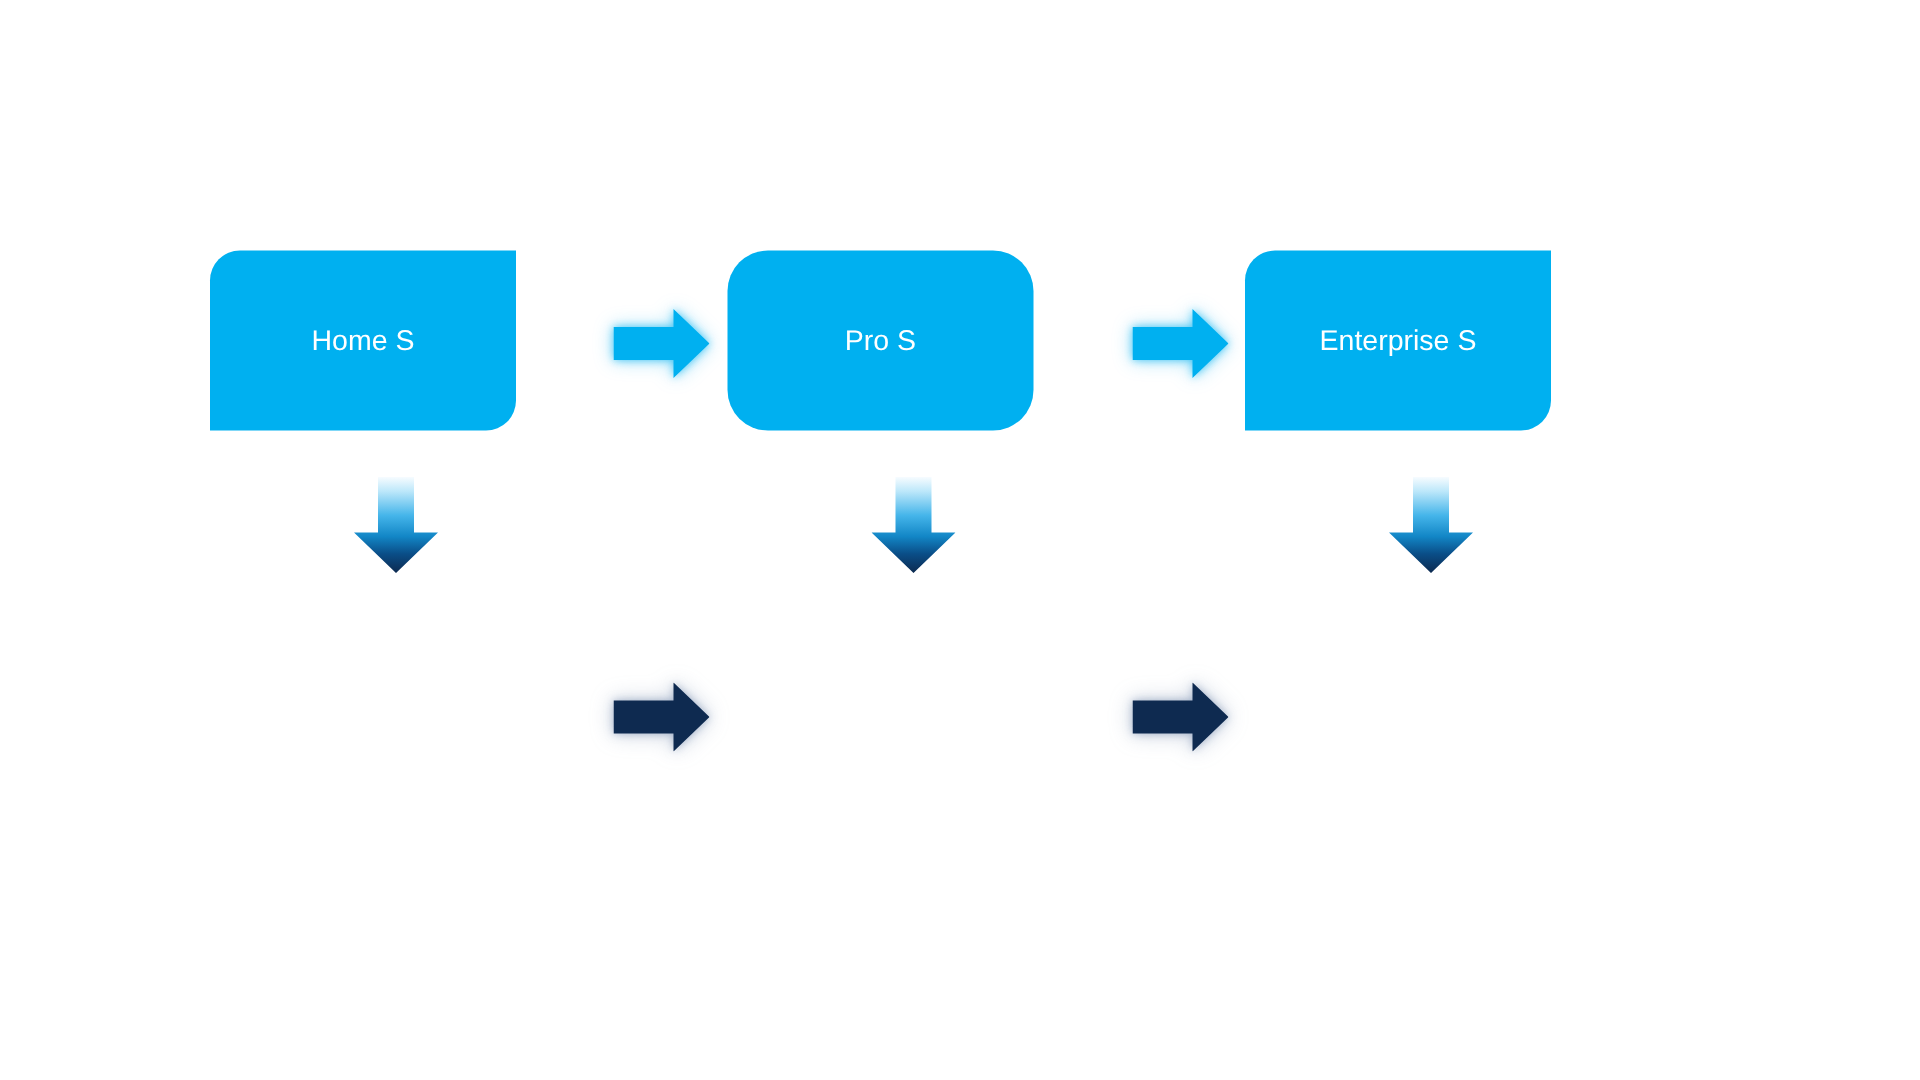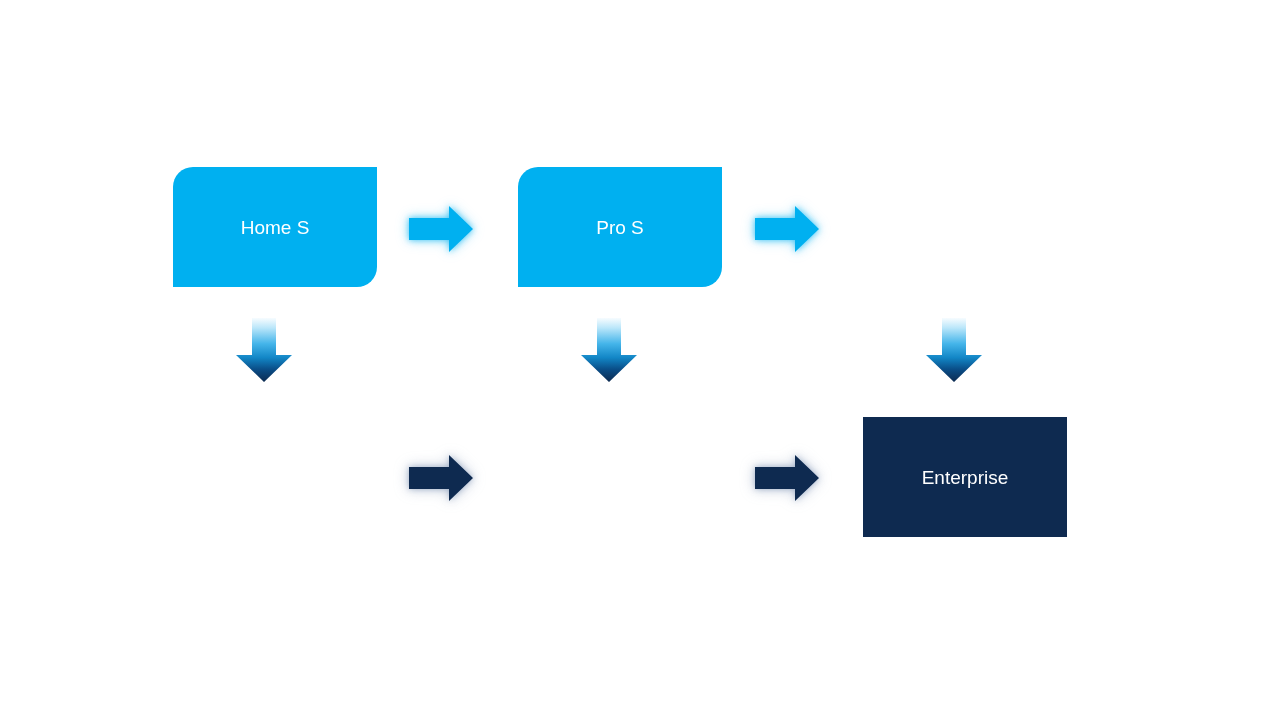--- a/index.html
+++ b/index.html
@@ -18,34 +18,33 @@
   .box {
     position: absolute;
     width: 204px;
     height: 120px;
     display: flex;
     align-items: center;
     justify-content: center;
     color: var(--box-text, #ffffff);
     font-size: 19px;
     line-height: 1;
-    margin-left: 33px;
   }
   .top-box {
     top: 167px;
     background: var(--top-fill, #00b0f0);
     border-radius: 20px 0 20px 0;
   }
   .bottom-box {
     top: 417px;
     background: var(--bottom-fill, #0e2a50);
     border-radius: 0;
   }
   .col-0 { left: 140px; }
-  .col-1 { left: 485px; }
+  .col-1 { left: 485px; border-radius: 27px; }
   .col-2 { left: 830px; }
 
   .arrow-right {
     position: absolute;
     width: 64px;
     height: 46px;
   }
   .arrow-right.row-top    { top: 206px; }
   .arrow-right.row-bottom { top: 455px; }
   .arrow-right.gap-0 { left: 409px; }
@@ -99,20 +98,23 @@
       </linearGradient>
     </defs>
   </svg>
 
   <div class="box top-box col-0">
     <span>Home S</span>
   </div>
   <div class="box top-box col-1">
     <span>Pro S</span>
   </div>
+  <div class="box top-box col-2">
+    <span>Enterprise S</span>
+  </div>
 
   <div class="arrow-right row-top gap-0 light">
     <svg viewBox="0 0 64 46">
         <path d="M0 12 H40 V0 L64 23 L40 46 V34 H0 Z"></path>
       </svg>
   </div>
   <div class="arrow-right row-top gap-1 light">
     <svg viewBox="0 0 64 46">
         <path d="M0 12 H40 V0 L64 23 L40 46 V34 H0 Z"></path>
       </svg>
@@ -127,23 +129,20 @@
     <svg viewBox="0 0 56 64">
         <path fill="url(#downGrad)" d="M16 0 H40 V37 H56 L28 64 L0 37 H16 Z"></path>
       </svg>
   </div>
   <div class="arrow-down col-2">
     <svg viewBox="0 0 56 64">
         <path fill="url(#downGrad)" d="M16 0 H40 V37 H56 L28 64 L0 37 H16 Z"></path>
       </svg>
   </div>
 
-  <div class="box bottom-box col-2">
-    <span>Enterprise</span>
-  </div>
 
   <div class="arrow-right row-bottom gap-0 dark">
     <svg viewBox="0 0 64 46">
         <path d="M0 12 H40 V0 L64 23 L40 46 V34 H0 Z"></path>
       </svg>
   </div>
   <div class="arrow-right row-bottom gap-1 dark">
     <svg viewBox="0 0 64 46">
         <path d="M0 12 H40 V0 L64 23 L40 46 V34 H0 Z"></path>
       </svg>

